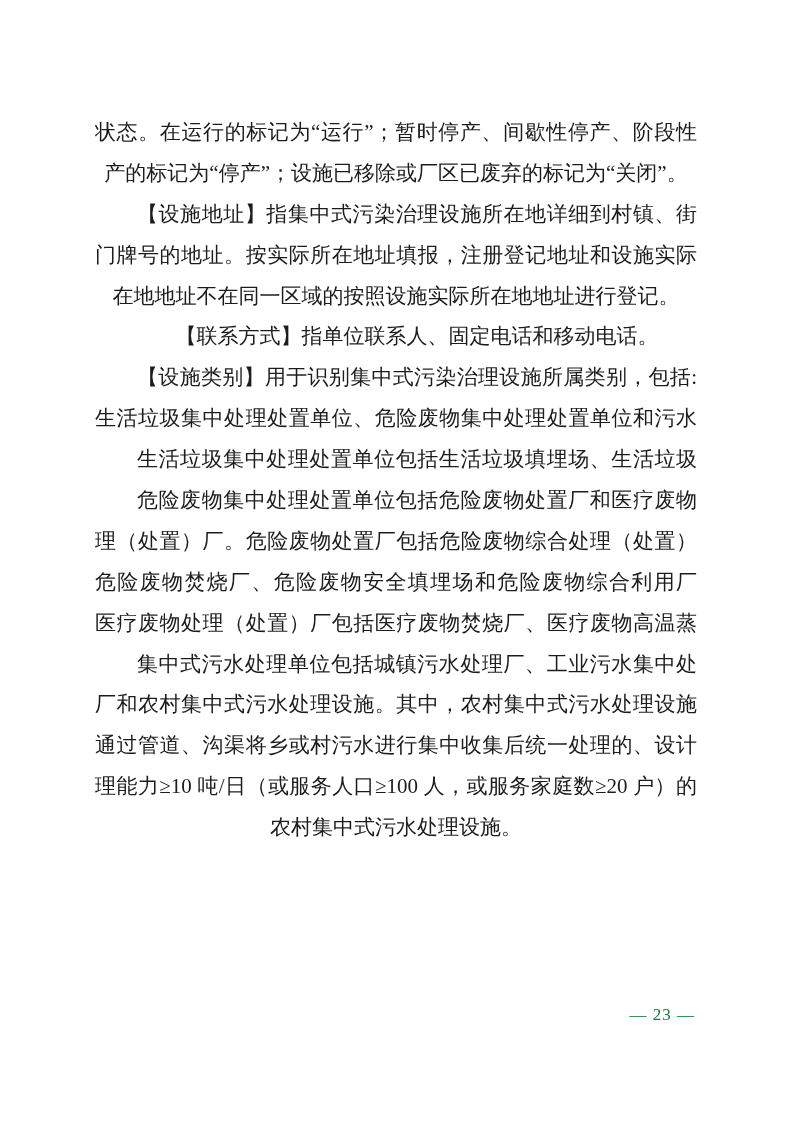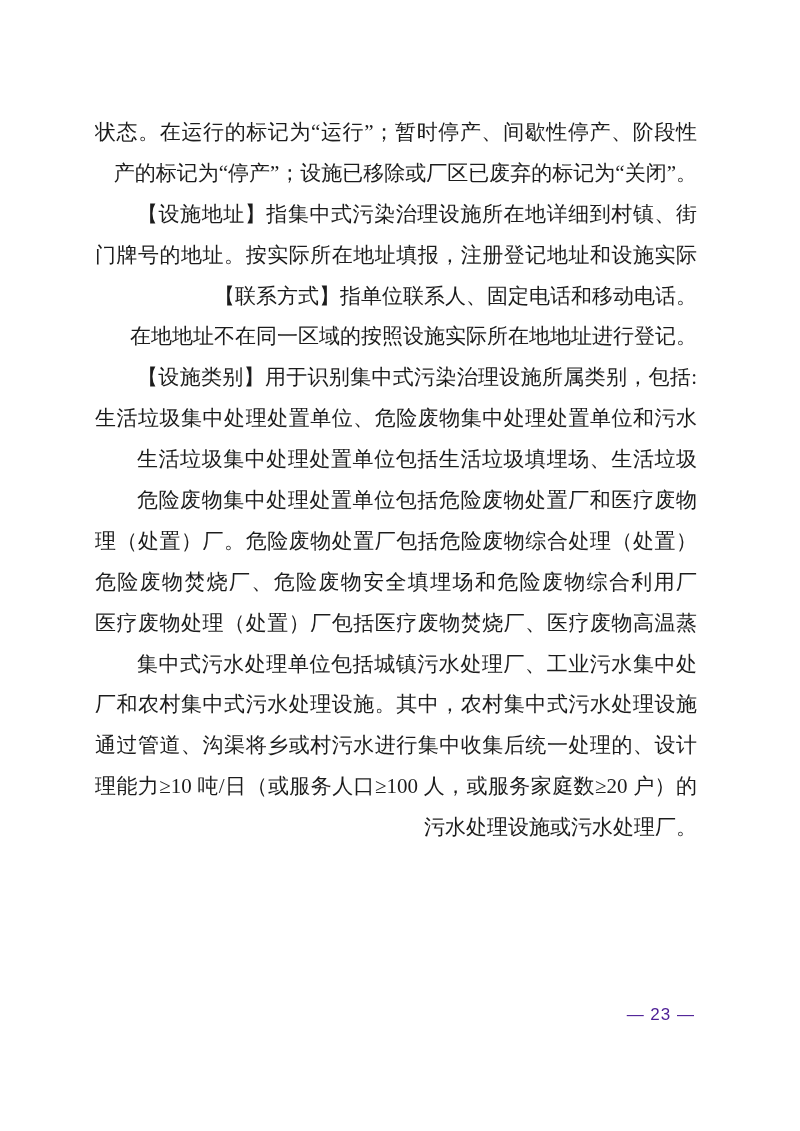--- a/index.html
+++ b/index.html
@@ -20,58 +20,58 @@
     position: absolute;
     left: 95px;
     top: 112px;
     width: 602px;
     font-size: 21px;
     line-height: 40.9px;
   }
   .line {
     height: 40.9px;
     overflow: hidden;
-    text-align: right;
+    text-align: center;
     white-space: normal;
   }
   .line.fill {
     text-align: justify;
     text-align-last: justify;
   }
   .line.indent {
     text-indent: 2em;
   }
   .page-number {
     position: absolute;
     top: 1005px;
     right: 105px;
     font-size: 17px;
     letter-spacing: 1px;
-    color: #4c1d95;
-    font-family: Liberation Sans, sans-serif;
+    color: #15803d;
+    font-family: Liberation Serif, serif;
   }
 </style>
 </head>
 <body>
 
 <div class="page">
   <div class="text-block" id="text-block">
       <div class="line fill">状态。在运行的标记为“运行”；暂时停产、间歇性停产、阶段性停</div>
       <div class="line">产的标记为“停产”；设施已移除或厂区已废弃的标记为“关闭”。</div>
       <div class="line indent fill">【设施地址】指集中式污染治理设施所在地详细到村镇、街道、</div>
       <div class="line fill">门牌号的地址。按实际所在地址填报，注册登记地址和设施实际所</div>
+      <div class="line">在地地址不在同一区域的按照设施实际所在地地址进行登记。</div>
       <div class="line indent">【联系方式】指单位联系人、固定电话和移动电话。</div>
-      <div class="line">在地地址不在同一区域的按照设施实际所在地地址进行登记。</div>
       <div class="line indent fill">【设施类别】用于识别集中式污染治理设施所属类别，包括:</div>
       <div class="line fill">生活垃圾集中处理处置单位、危险废物集中处理处置单位和污水集</div>
       <div class="line indent fill">生活垃圾集中处理处置单位包括生活垃圾填埋场、生活垃圾焚</div>
       <div class="line indent fill">危险废物集中处理处置单位包括危险废物处置厂和医疗废物处</div>
       <div class="line fill">理（处置）厂。危险废物处置厂包括危险废物综合处理（处置）厂、</div>
       <div class="line fill">危险废物焚烧厂、危险废物安全填埋场和危险废物综合利用厂等；</div>
       <div class="line fill">医疗废物处理（处置）厂包括医疗废物焚烧厂、医疗废物高温蒸煮</div>
       <div class="line indent fill">集中式污水处理单位包括城镇污水处理厂、工业污水集中处理</div>
       <div class="line fill">厂和农村集中式污水处理设施。其中，农村集中式污水处理设施指</div>
       <div class="line fill">通过管道、沟渠将乡或村污水进行集中收集后统一处理的、设计处</div>
       <div class="line fill">理能力≥10 吨/日（或服务人口≥100 人，或服务家庭数≥20 户）的</div>
-      <div class="line">污水处理设施或污水处理厂。</div>
+      <div class="line">农村集中式污水处理设施。</div>
     </div>
   <div class="page-number">— 23 —</div>
 </div>
 
 </body></html>

